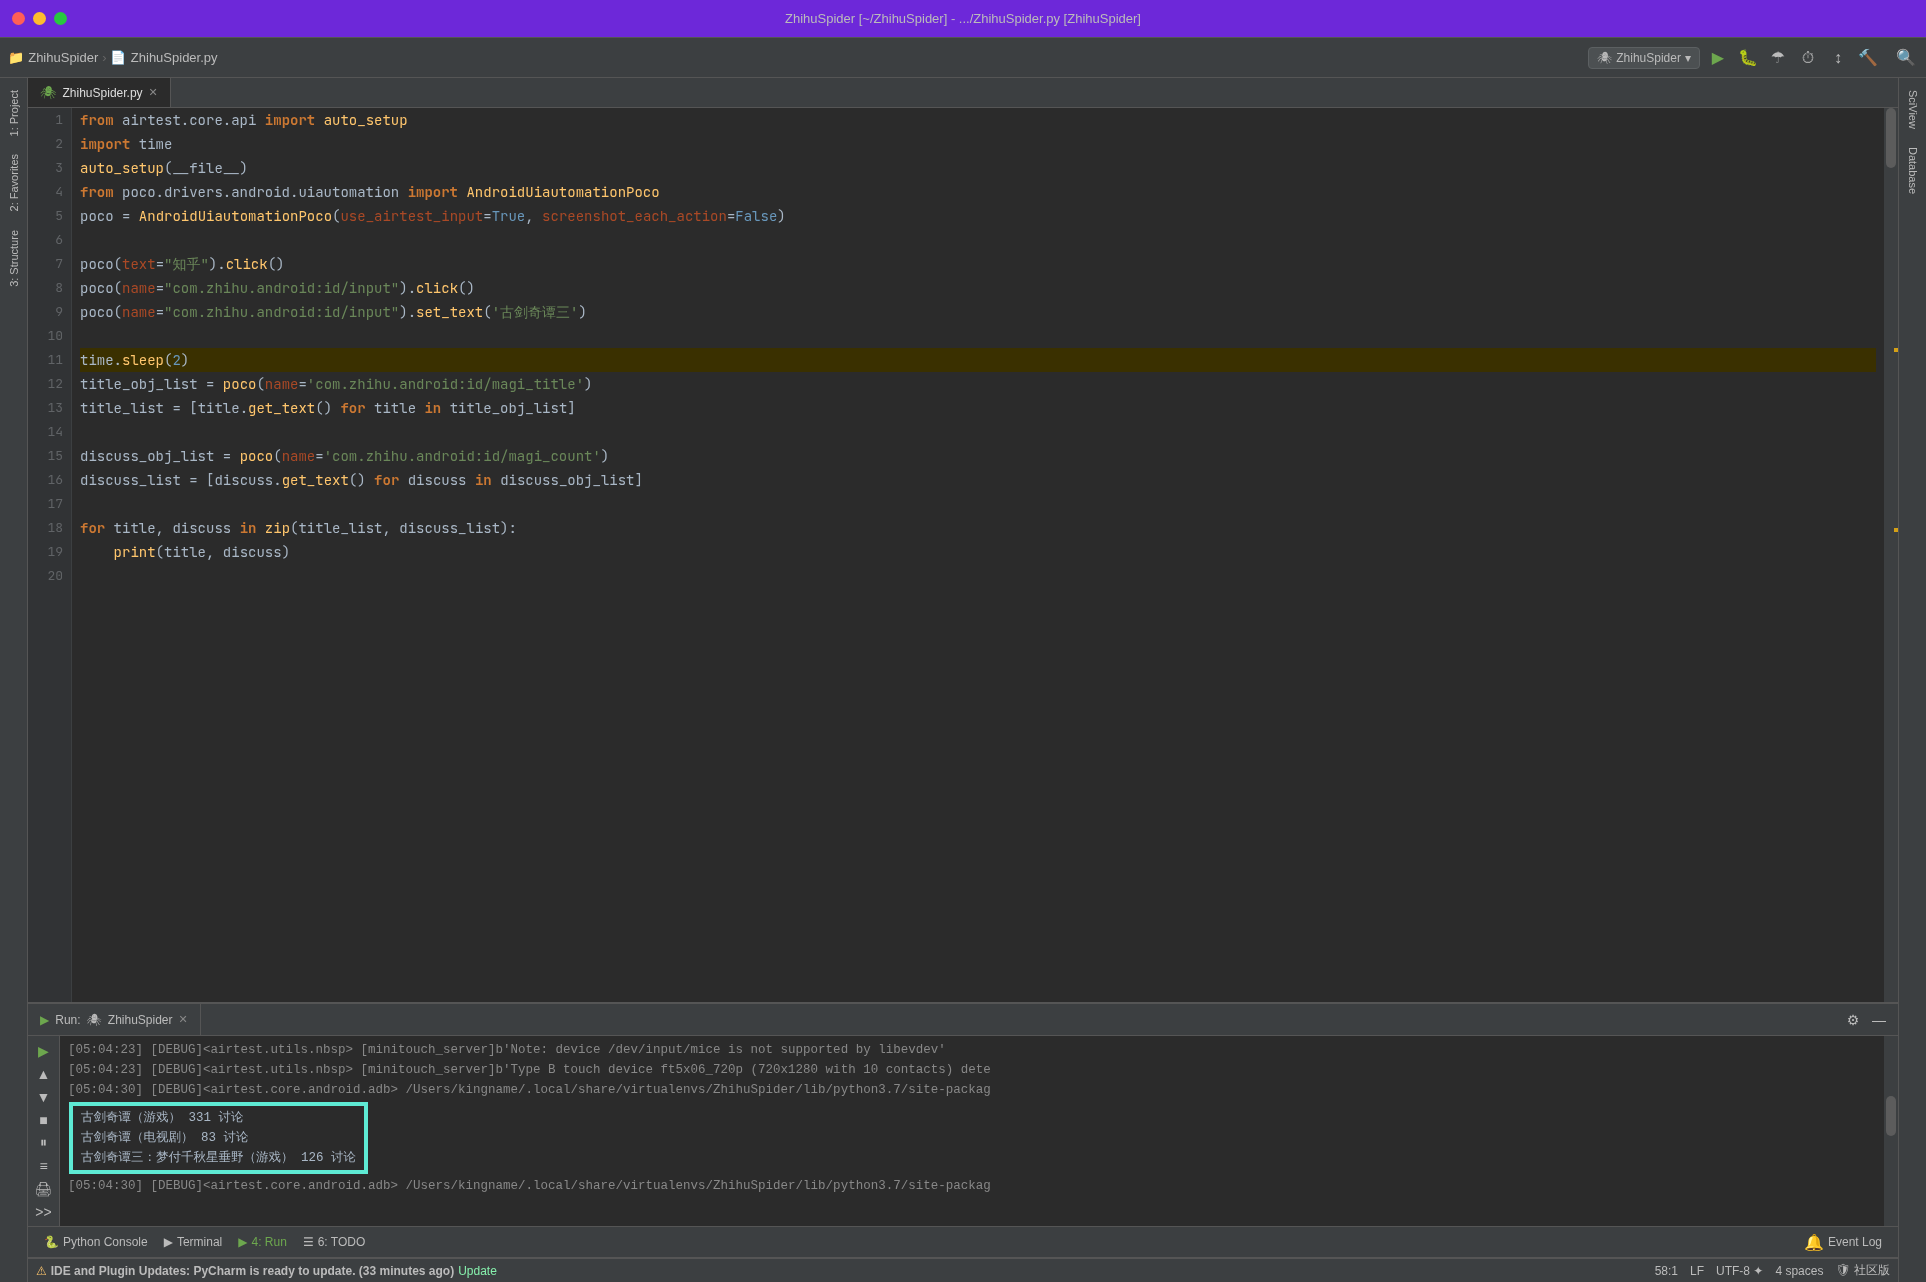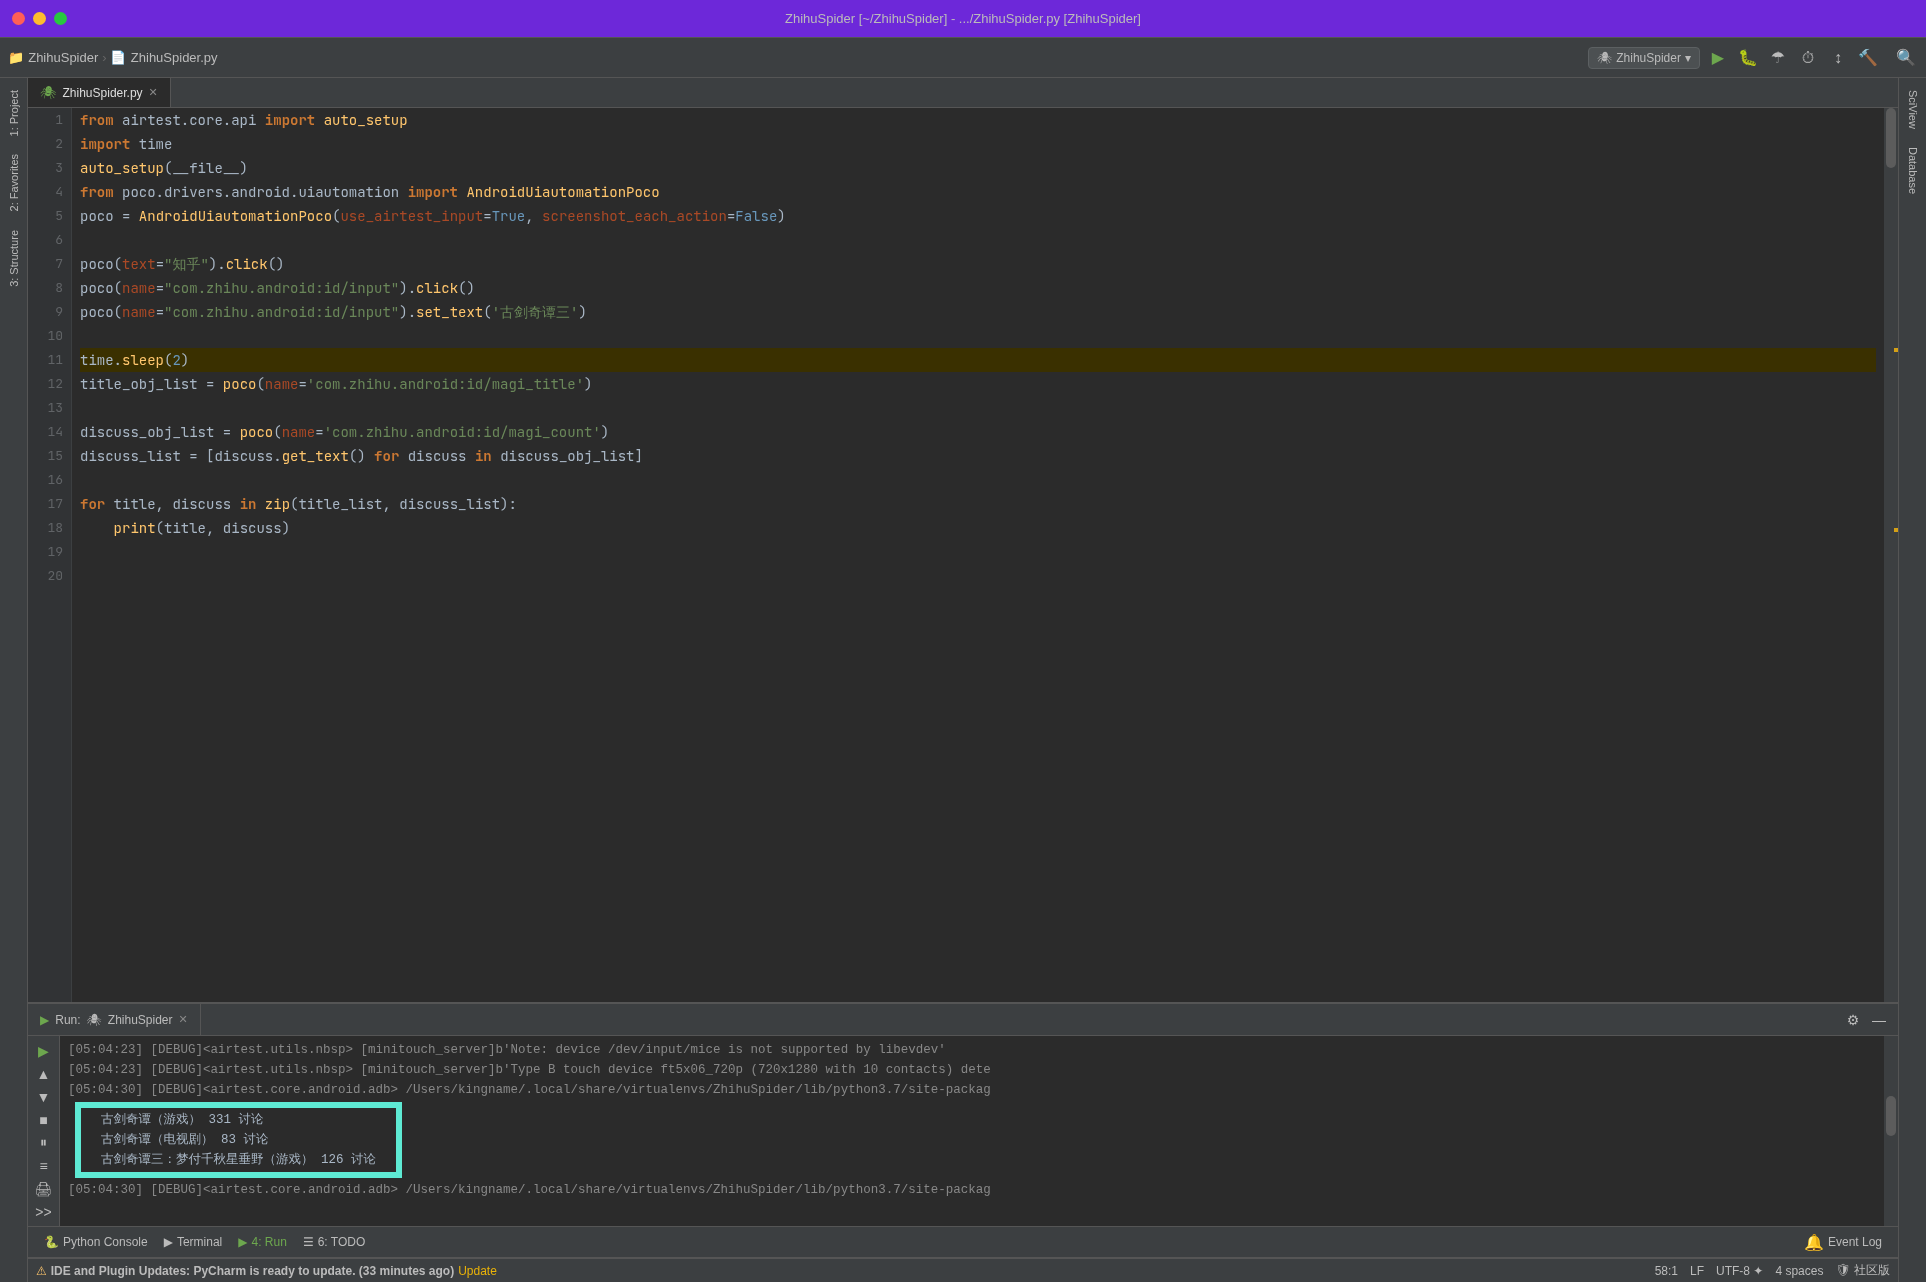--- a/index.html
+++ b/index.html
@@ -498,20 +498,21 @@
         <div class="code-line"><span class="fn">auto_setup</span><span class="normal">(__file__)</span></div>
         <div class="code-line"><span class="kw">from</span> <span class="normal">poco.drivers.android.uiautomation</span> <span class="kw">import</span> <span class="fn">AndroidUiautomationPoco</span></div>
         <div class="code-line"><span class="normal">poco</span> <span class="normal">=</span> <span class="fn">AndroidUiautomationPoco</span><span class="normal">(</span><span class="param">use_airtest_input</span><span class="normal">=</span><span class="kw2">True</span><span class="normal">,</span> <span class="param">screenshot_each_action</span><span class="normal">=</span><span class="kw2">False</span><span class="normal">)</span></div>
         <div class="code-line"></div>
         <div class="code-line"><span class="normal">poco</span><span class="normal">(</span><span class="param">text</span><span class="normal">=</span><span class="str">"知乎"</span><span class="normal">)</span><span class="normal">.</span><span class="fn">click</span><span class="normal">()</span></div>
         <div class="code-line"><span class="normal">poco</span><span class="normal">(</span><span class="param">name</span><span class="normal">=</span><span class="str">"com.zhihu.android:id/input"</span><span class="normal">)</span><span class="normal">.</span><span class="fn">click</span><span class="normal">()</span></div>
         <div class="code-line"><span class="normal">poco</span><span class="normal">(</span><span class="param">name</span><span class="normal">=</span><span class="str">"com.zhihu.android:id/input"</span><span class="normal">)</span><span class="normal">.</span><span class="fn">set_text</span><span class="normal">(</span><span class="str2">'古剑奇谭三'</span><span class="normal">)</span></div>
         <div class="code-line"></div>
         <div class="code-line highlighted"><span class="normal">time</span><span class="normal">.</span><span class="fn">sleep</span><span class="normal">(</span><span class="num">2</span><span class="normal">)</span></div>
         <div class="code-line"><span class="normal">title_obj_list</span> <span class="normal">=</span> <span class="fn">poco</span><span class="normal">(</span><span class="param">name</span><span class="normal">=</span><span class="str">'com.zhihu.android:id/magi_title'</span><span class="normal">)</span></div>
+        <div class="code-line"><span class="normal">title_list</span> <span class="normal">=</span> <span class="normal">[</span><span class="normal">title</span><span class="normal">.</span><span class="fn">get_text</span><span class="normal">()</span> <span class="kw">for</span> <span class="normal">title</span> <span class="kw">in</span> <span class="normal">title_obj_list]</span></div>
         <div class="code-line"></div>
         <div class="code-line"><span class="normal">discuss_obj_list</span> <span class="normal">=</span> <span class="fn">poco</span><span class="normal">(</span><span class="param">name</span><span class="normal">=</span><span class="str">'com.zhihu.android:id/magi_count'</span><span class="normal">)</span></div>
         <div class="code-line"><span class="normal">discuss_list</span> <span class="normal">=</span> <span class="normal">[</span><span class="normal">discuss</span><span class="normal">.</span><span class="fn">get_text</span><span class="normal">()</span> <span class="kw">for</span> <span class="normal">discuss</span> <span class="kw">in</span> <span class="normal">discuss_obj_list]</span></div>
         <div class="code-line"></div>
         <div class="code-line"><span class="kw">for</span> <span class="normal">title,</span> <span class="normal">discuss</span> <span class="kw">in</span> <span class="fn">zip</span><span class="normal">(title_list,</span> <span class="normal">discuss_list):</span></div>
         <div class="code-line"><span class="normal">    </span><span class="fn">print</span><span class="normal">(title,</span> <span class="normal">discuss)</span></div>
         <div class="code-line"></div>
       </div>
       <div class="scrollbar-track">
         <div class="scrollbar-thumb" style="top: 0;"></div>
@@ -546,21 +547,21 @@
           <div class="run-btn">⏸</div>
           <div class="run-btn">≡</div>
           <div class="run-btn">🖨</div>
           <div class="run-btn">&gt;&gt;</div>
         </div>
 
         <div class="run-output">
           <div class="output-line output-debug">[05:04:23] [DEBUG]&lt;airtest.utils.nbsp&gt; [minitouch_server]b'Note: device /dev/input/mice is not supported by libevdev'</div>
           <div class="output-line output-debug">[05:04:23] [DEBUG]&lt;airtest.utils.nbsp&gt; [minitouch_server]b'Type B touch device ft5x06_720p (720x1280 with 10 contacts) dete</div>
           <div class="output-line output-debug">[05:04:30] [DEBUG]&lt;airtest.core.android.adb&gt; /Users/kingname/.local/share/virtualenvs/ZhihuSpider/lib/python3.7/site-packag</div>
-          <div style="display:inline-block; border: 6px solid #5eead4; padding: 2px 12px; margin: 2px 7px;">
+          <div style="display:inline-block; border: 4px solid #5eead4; padding: 2px 0; margin: 2px 1px;">
             <div class="output-result-line" style="padding: 0 8px;">古剑奇谭（游戏）  331 讨论</div>
             <div class="output-result-line" style="padding: 0 8px;">古剑奇谭（电视剧）  83 讨论</div>
             <div class="output-result-line" style="padding: 0 8px;">古剑奇谭三：梦付千秋星垂野（游戏）  126 讨论</div>
           </div>
           <div class="output-line output-debug">[05:04:30] [DEBUG]&lt;airtest.core.android.adb&gt; /Users/kingname/.local/share/virtualenvs/ZhihuSpider/lib/python3.7/site-packag</div>
           
         </div>
 
         <div class="scrollbar-track">
           <div class="scrollbar-thumb" style="top: 60px; height: 40px;"></div>
@@ -587,21 +588,21 @@
         <div style="margin-left: auto; display: flex; align-items: center; gap: 4px; padding-right: 8px;">
           <span>🔔</span>
           <span style="font-size:12px; color:#bbb;">Event Log</span>
         </div>
       </div>
 
       <div class="status-bar">
         <span class="status-item">
           <span style="color:#ffc66d;">⚠</span>
           <span style="color:#bbb;font-weight:bold;">IDE and Plugin Updates: PyCharm is ready to update. (33 minutes ago)</span>
-          <span style="color:#eab308; cursor:pointer;">Update</span>
+          <span style="color:#86efac; cursor:pointer;">Update</span>
         </span>
         <div class="status-right">
           <span style="cursor:pointer;">58:1</span>
           <span style="cursor:pointer;">LF</span>
           <span style="cursor:pointer;">UTF-8 ✦</span>
           <span style="cursor:pointer;">4 spaces</span>
           <span>🛡 社区版</span>
         </div>
       </div>
     </div>

